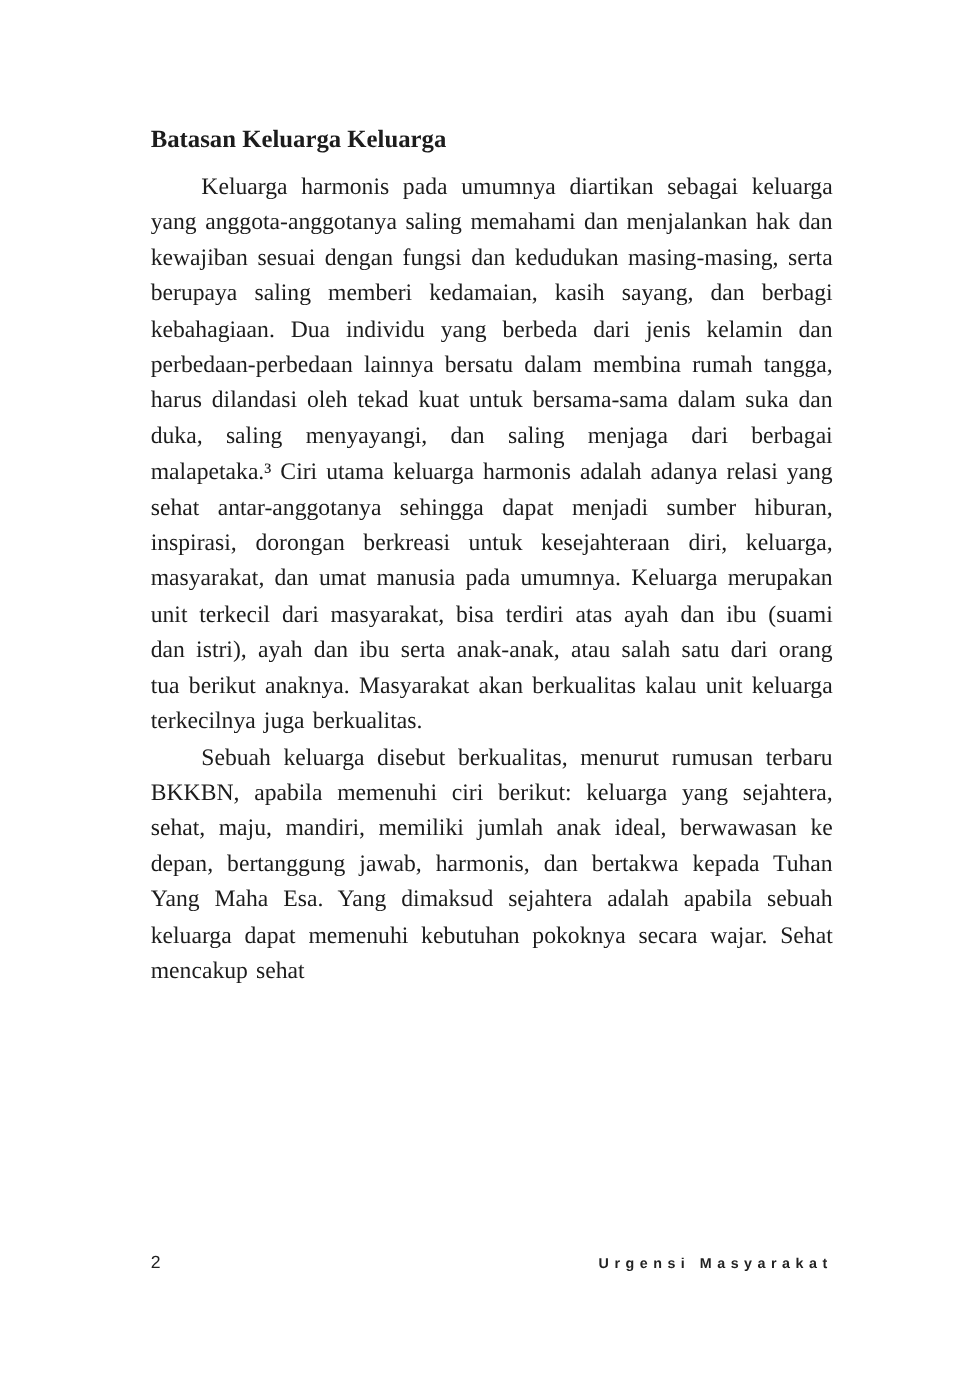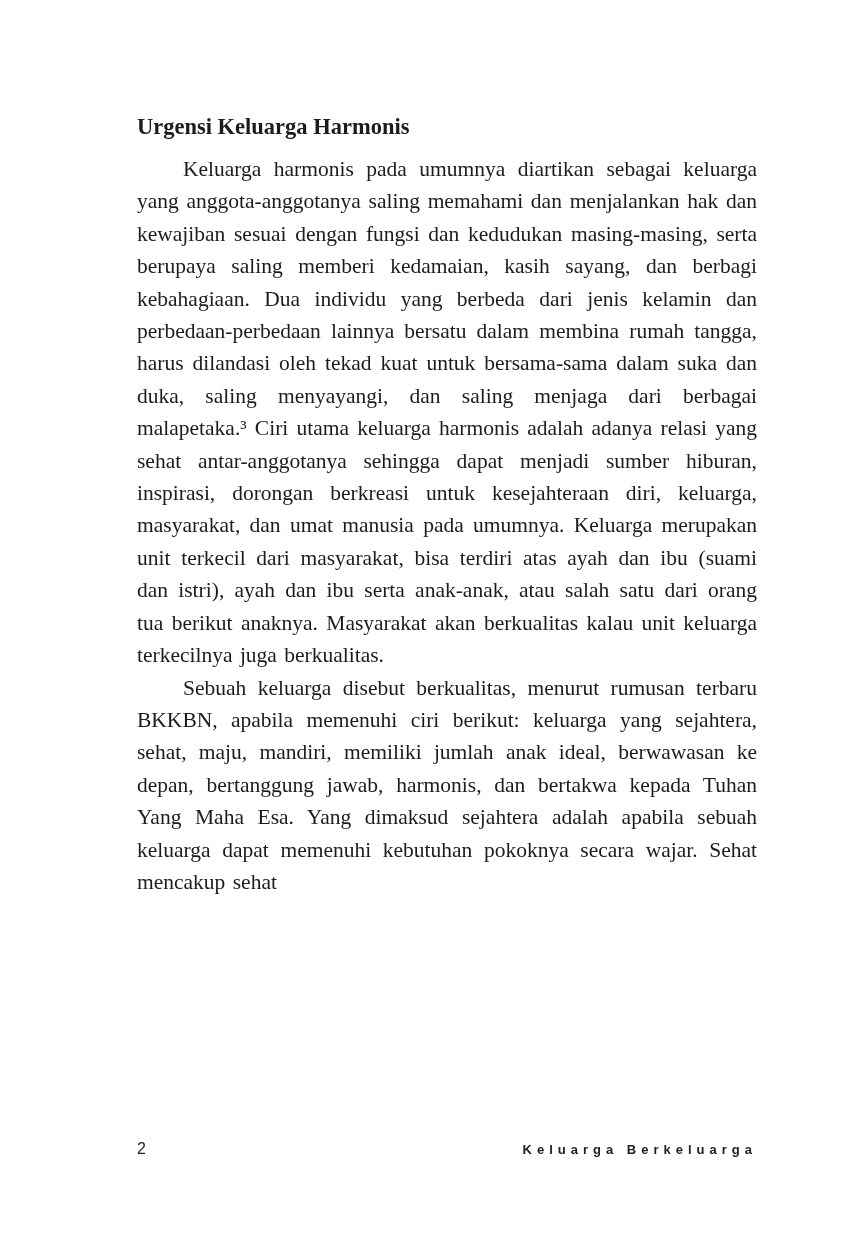--- a/index.html
+++ b/index.html
@@ -70,26 +70,26 @@
   }
 </style>
 </head>
 <body>
 
 <div class="page">
 
   <div class="text-block">
 
 
-    <h2 class="heading">Urgensi Keluarga Harmonis</h2>
+    <h2 class="heading">Batasan Keluarga Keluarga</h2>
 
     <p class="para indented">Keluarga harmonis pada umumnya diartikan sebagai keluarga yang anggota-anggotanya saling memahami dan menjalankan hak dan kewajiban sesuai dengan fungsi dan kedudukan masing-masing, serta berupaya saling memberi kedamaian, kasih sayang, dan berbagi kebahagiaan. Dua individu yang berbeda dari jenis kelamin dan perbedaan-perbedaan lainnya bersatu dalam membina rumah tangga, harus dilandasi oleh tekad kuat untuk bersama-sama dalam suka dan duka, saling menyayangi, dan saling menjaga dari berbagai malapetaka.³ Ciri utama keluarga harmonis adalah adanya relasi yang sehat antar-anggotanya sehingga dapat menjadi sumber hiburan, inspirasi, dorongan berkreasi untuk kesejahteraan diri, keluarga, masyarakat, dan umat manusia pada umumnya. Keluarga merupakan unit terkecil dari masyarakat, bisa terdiri atas ayah dan ibu (suami dan istri), ayah dan ibu serta anak-anak, atau salah satu dari orang tua berikut anaknya. Masyarakat akan berkualitas kalau unit keluarga terkecilnya juga berkualitas.</p>
 
     <p class="para indented">Sebuah keluarga disebut berkualitas, menurut rumusan terbaru BKKBN, apabila memenuhi ciri berikut: keluarga yang sejahtera, sehat, maju, mandiri, memiliki jumlah anak ideal, berwawasan ke depan, bertanggung jawab, harmonis, dan bertakwa kepada Tuhan Yang Maha Esa. Yang dimaksud sejahtera adalah apabila sebuah keluarga dapat memenuhi kebutuhan pokoknya secara wajar. Sehat mencakup sehat</p>
 
   </div>
 
   <div class="footer">
     <span class="page-number">2</span>
-    <span class="running-title">Keluarga Berkeluarga</span>
+    <span class="running-title">Urgensi Masyarakat</span>
   </div>
 
 </div>
 
 </body></html>

